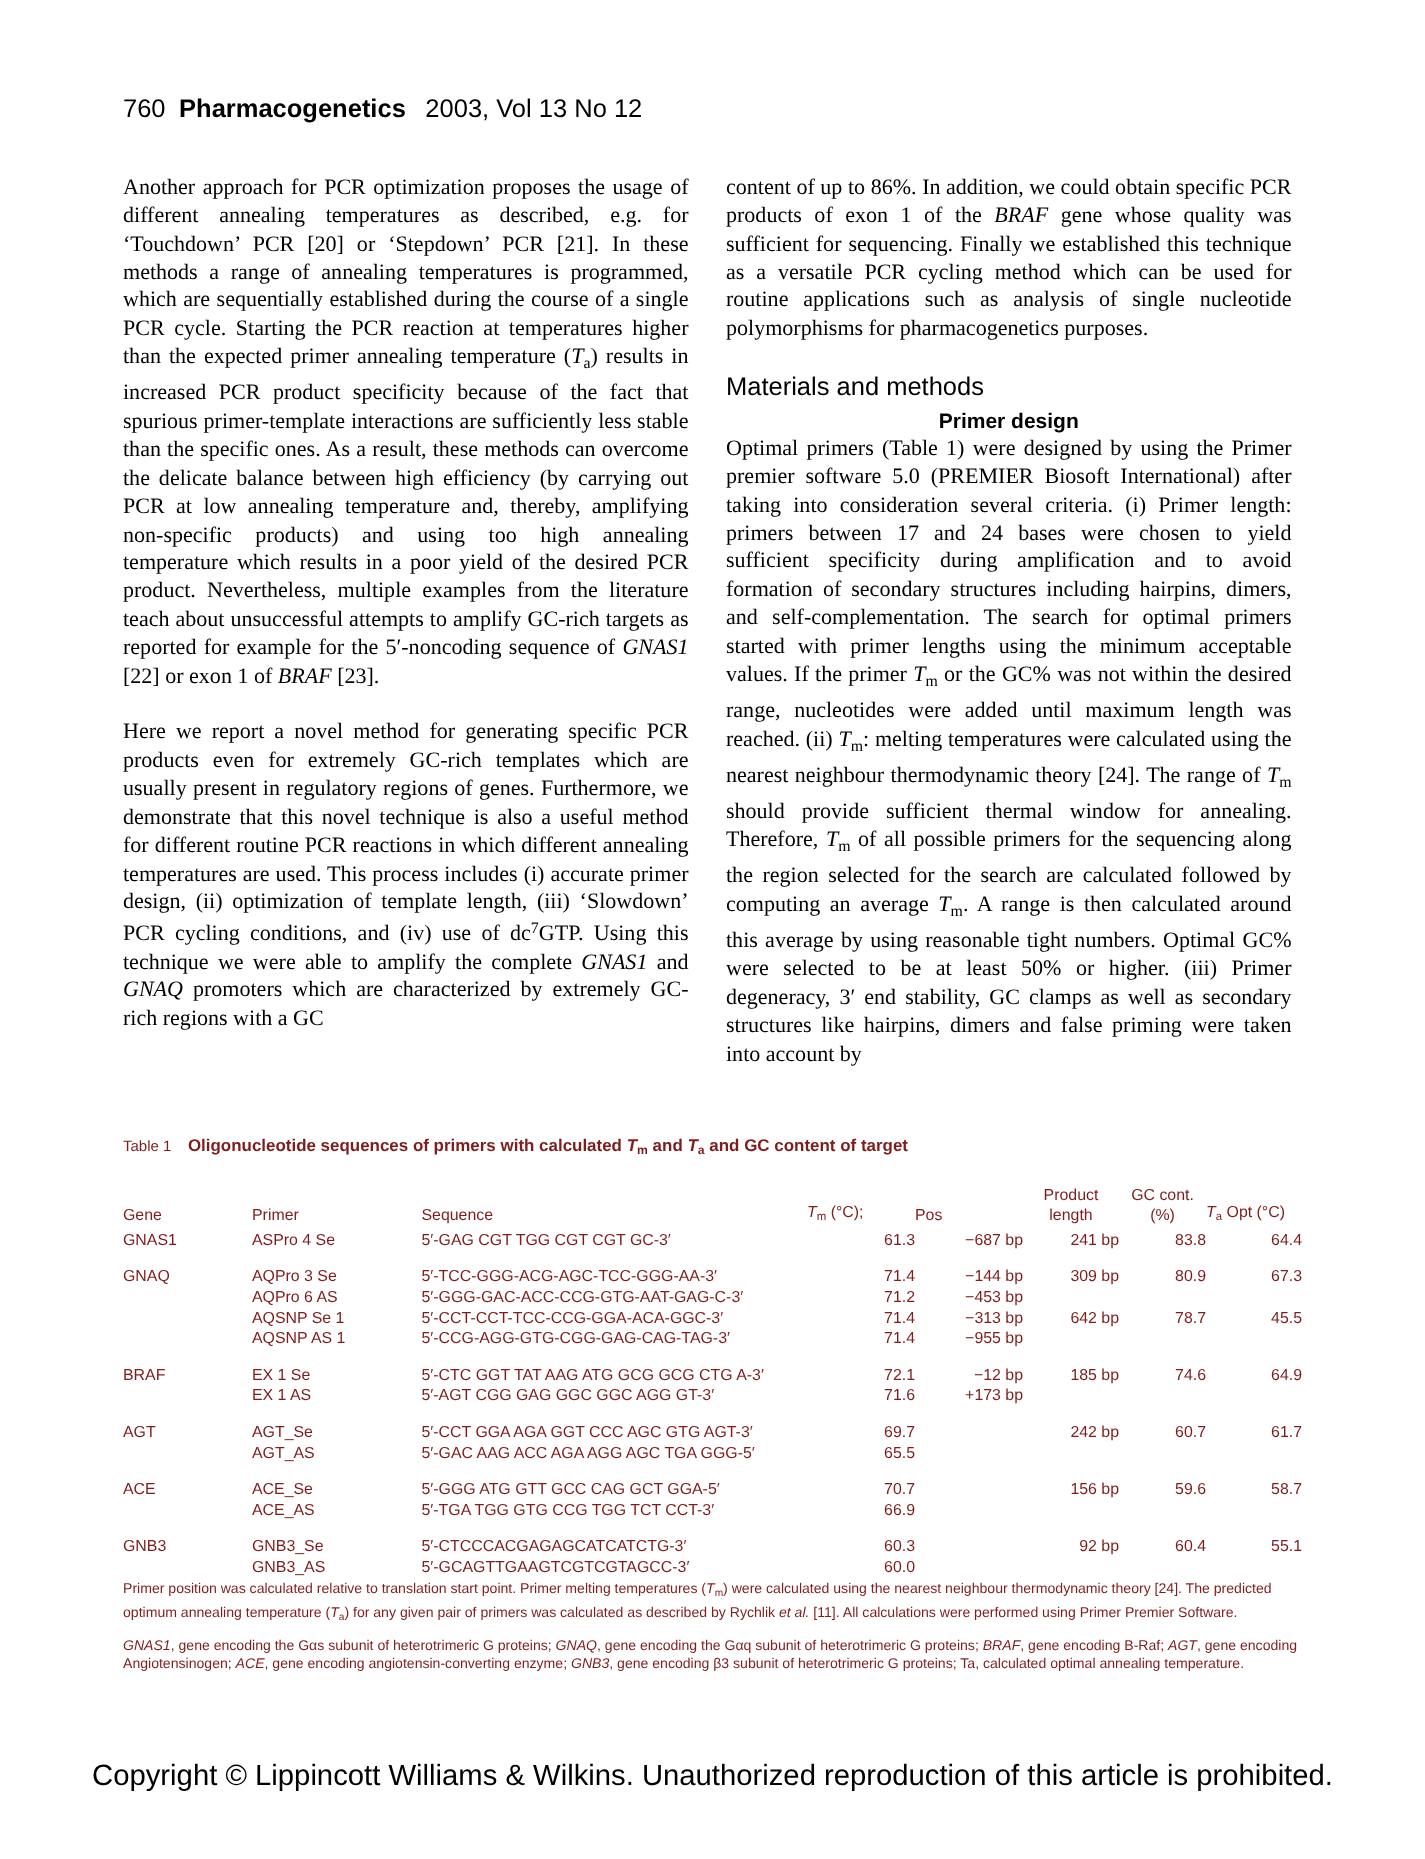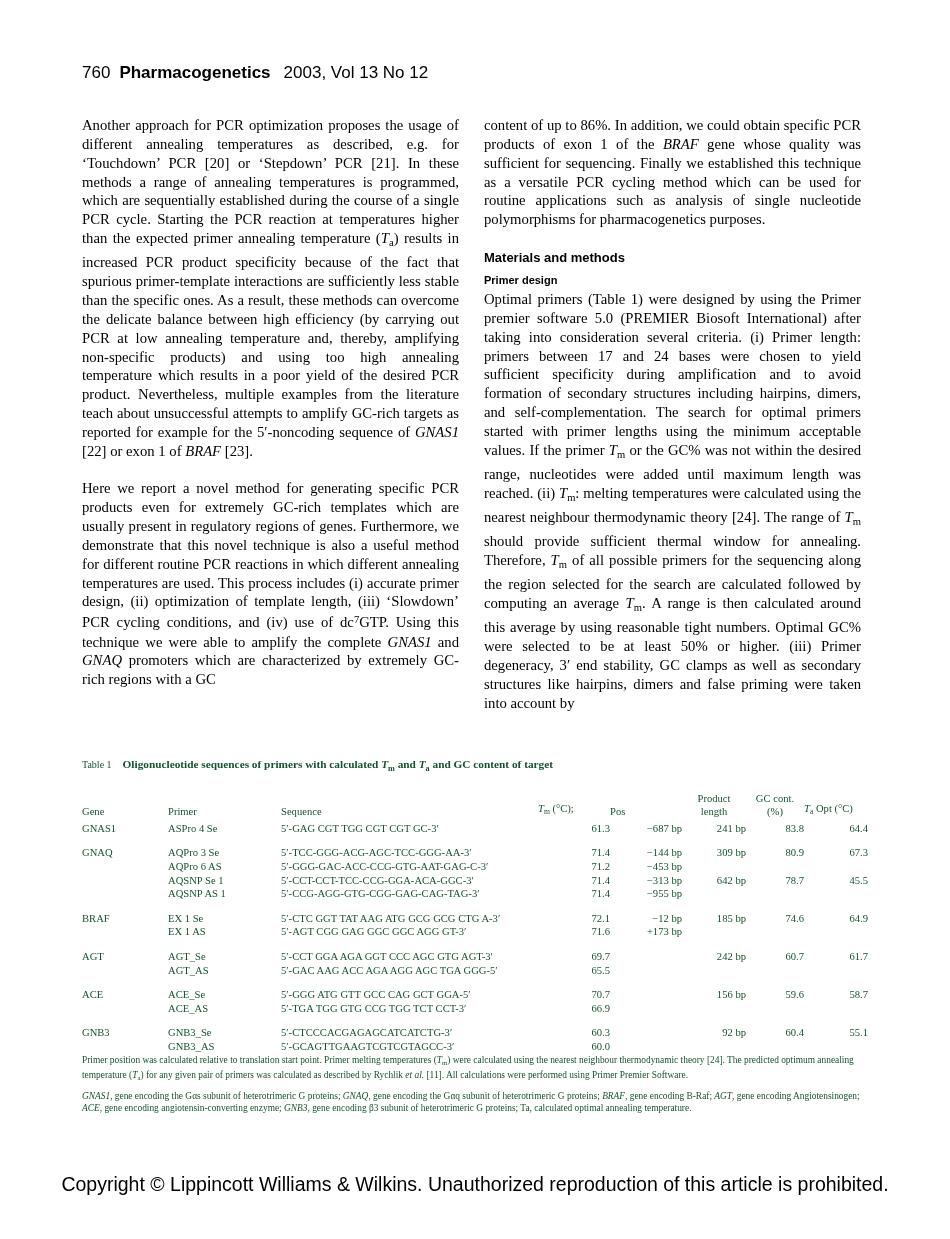--- a/index.html
+++ b/index.html
@@ -59,43 +59,43 @@
     font-style: normal;
   }
   .sup {
     font-size: 0.72em;
     vertical-align: 0.42em;
     font-style: normal;
   }
 
   h2.sec {
     font-family: "Liberation Sans", sans-serif;
-    font-weight: bold;
-    font-size: 13px;
+    font-weight: normal;
+    font-size: 17px;
     line-height: 19px;
     margin: 19px 0 6px 0;
     text-align: left;
   }
   h3.subsec {
     font-family: "Liberation Sans", sans-serif;
     font-weight: bold;
-    font-size: 11px;
+    font-size: 14px;
     line-height: 14px;
     margin: 0 0 3px 0;
-    text-align: left;
+    text-align: center;
   }
 
   
   .table-block {
     position: absolute;
     left: 82px;
     top: 757px;
     width: 786px;
-    font-family: Liberation Serif, serif;
-    color: #14532d;
+    font-family: Liberation Sans, sans-serif;
+    color: #7f1d1d;
   }
   .tbl-caption {
     font-size: 11.3px;
     line-height: 14px;
     margin-bottom: 16px;
     white-space: nowrap;
   }
   .tbl-caption .lbl {
     font-size: 10px;
     font-weight: normal;

